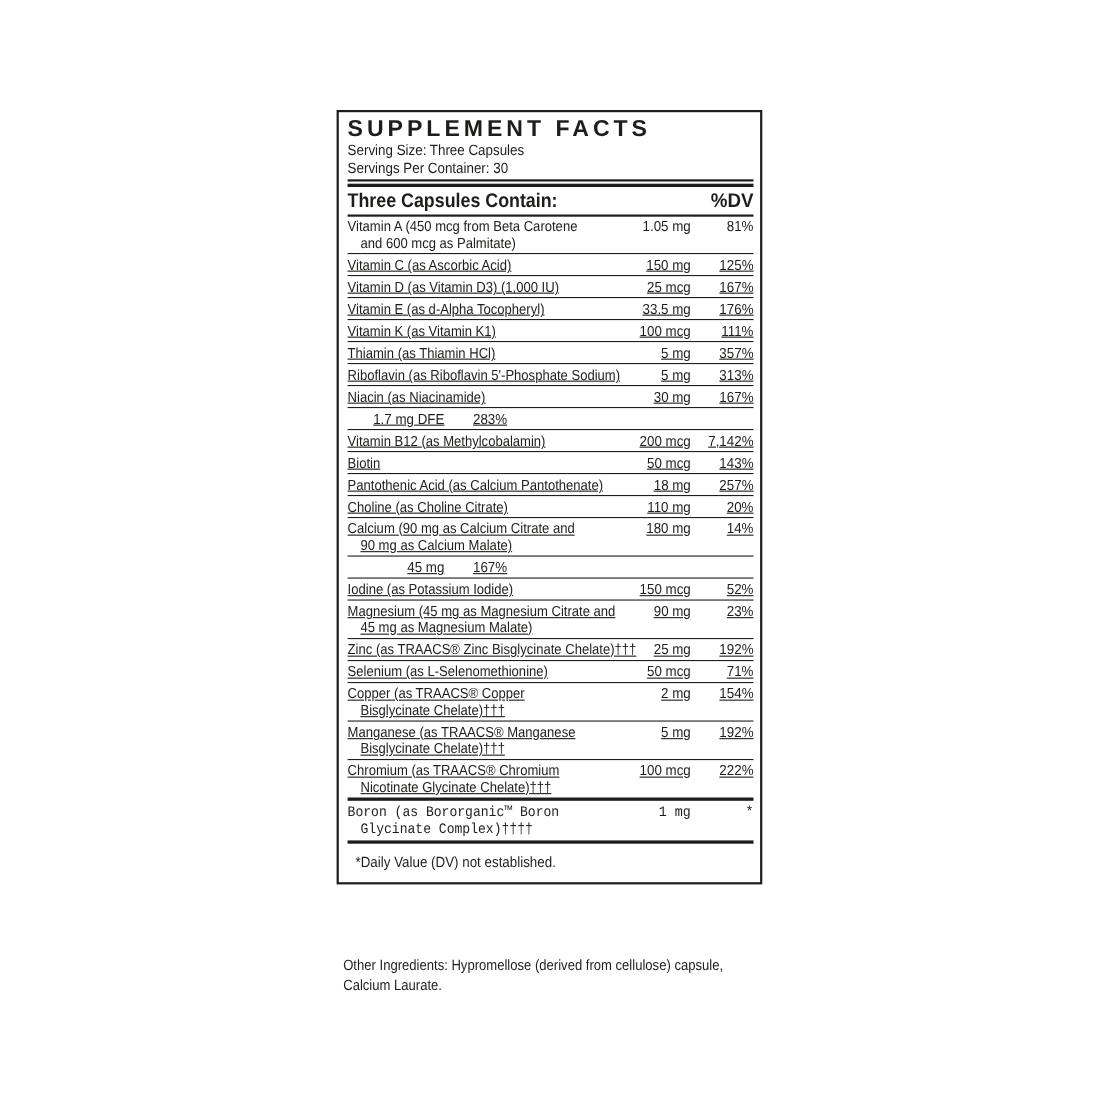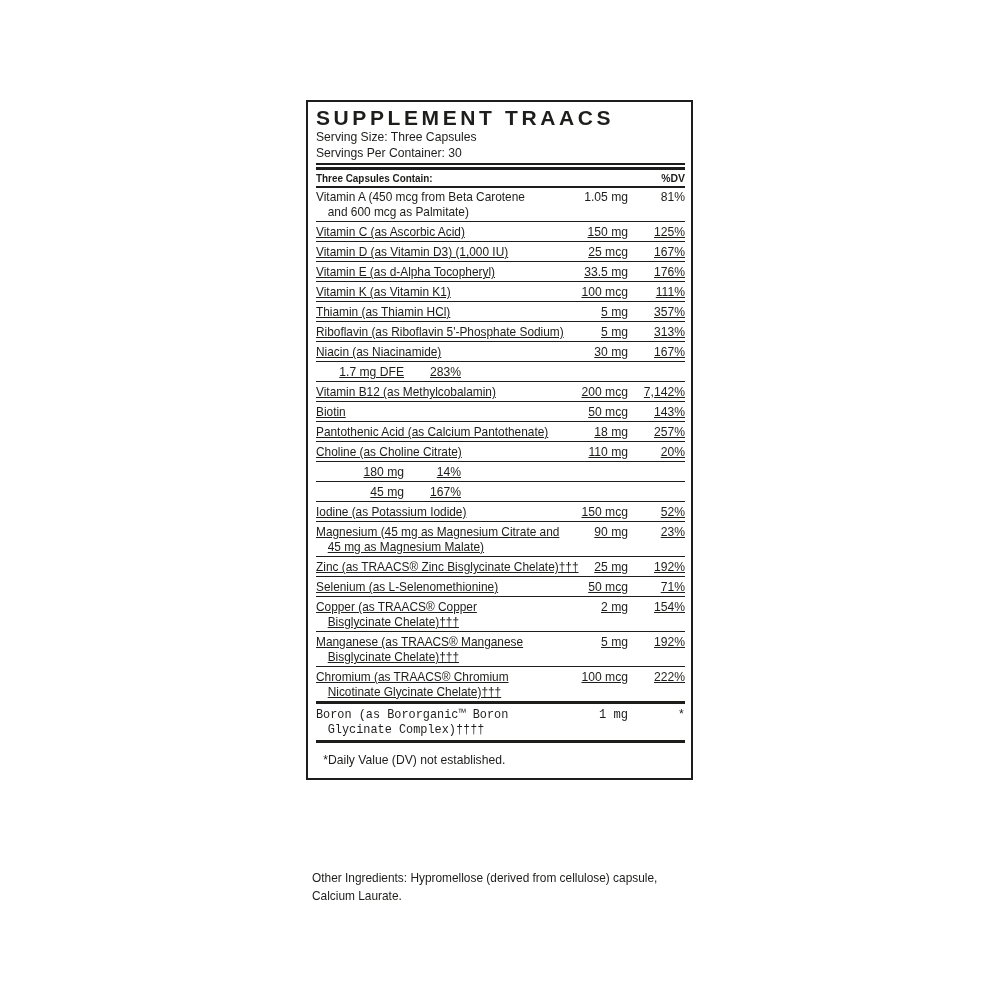--- a/index.html
+++ b/index.html
@@ -14,21 +14,21 @@
            line-height:23px; white-space:nowrap; }
   .serving { font-size:13.5px; line-height:15.5px; white-space:nowrap;
              transform:scaleX(0.9); transform-origin:left center; }
 
   .double-rule { margin-top:3px; }
   .double-rule .thin  { height:1.5px; background:#1d1d1b; }
   .double-rule .thick { height:3.5px; background:#1d1d1b; margin-top:2px; }
 
   .header-row { display:flex; justify-content:space-between; align-items:center;
                 padding:2px 0 1.5px; border-bottom:2.5px solid #1d1d1b;
-                font-size:11px; font-weight:bold; }
+                font-size:18px; font-weight:bold; }
   .header-row .hl { transform:scaleX(0.9); transform-origin:left center; white-space:nowrap; }
   .header-row .hr { transform:scaleX(0.95); transform-origin:right center; white-space:nowrap; }
 
   .row { display:flex; padding:1.8px 0 2.2px; }
   #rows .row + .row { border-top:1.3px solid #1d1d1b;text-decoration:underline; }
   .name { flex:1 1 auto; min-width:0; }
   .line { font-size:13.2px; line-height:15px; white-space:nowrap;
           transform:scaleX(0.9); transform-origin:left center; }
   .line.indent { padding-left:13px; }
   .line.gap { margin-top:5px; }
@@ -47,21 +47,21 @@
   .other .oline { font-size:13.5px; line-height:17.5px; white-space:nowrap;
                   transform:scaleX(0.88); transform-origin:left center; }
 </style>
 </head>
 <body>
 
 <div class="page">
 
   <div class="panel">
 
-    <div class="title">SUPPLEMENT TRAACS</div>
+    <div class="title">SUPPLEMENT FACTS</div>
     <div class="serving">Serving Size: Three Capsules</div>
     <div class="serving">Servings Per Container: 30</div>
 
     <div class="double-rule">
       <div class="thin"></div>
       <div class="thick"></div>
     </div>
 
     <div class="header-row">
       <span class="hl">Three Capsules Contain:</span>
@@ -152,20 +152,24 @@
           <div class="dv">257%</div>
         </div>
         <div class="row">
           <div class="name">
             <div class="line">Choline (as Choline Citrate)</div>
           </div>
           <div class="amount">110 mg</div>
           <div class="dv">20%</div>
         </div>
         <div class="row">
+          <div class="name">
+            <div class="line">Calcium (90 mg as Calcium Citrate and</div>
+            <div class="line indent">90 mg as Calcium Malate)</div>
+          </div>
           <div class="amount">180 mg</div>
           <div class="dv">14%</div>
         </div>
         <div class="row">
           <div class="amount">45 mg</div>
           <div class="dv">167%</div>
         </div>
         <div class="row">
           <div class="name">
             <div class="line">Iodine (as Potassium Iodide)</div>

